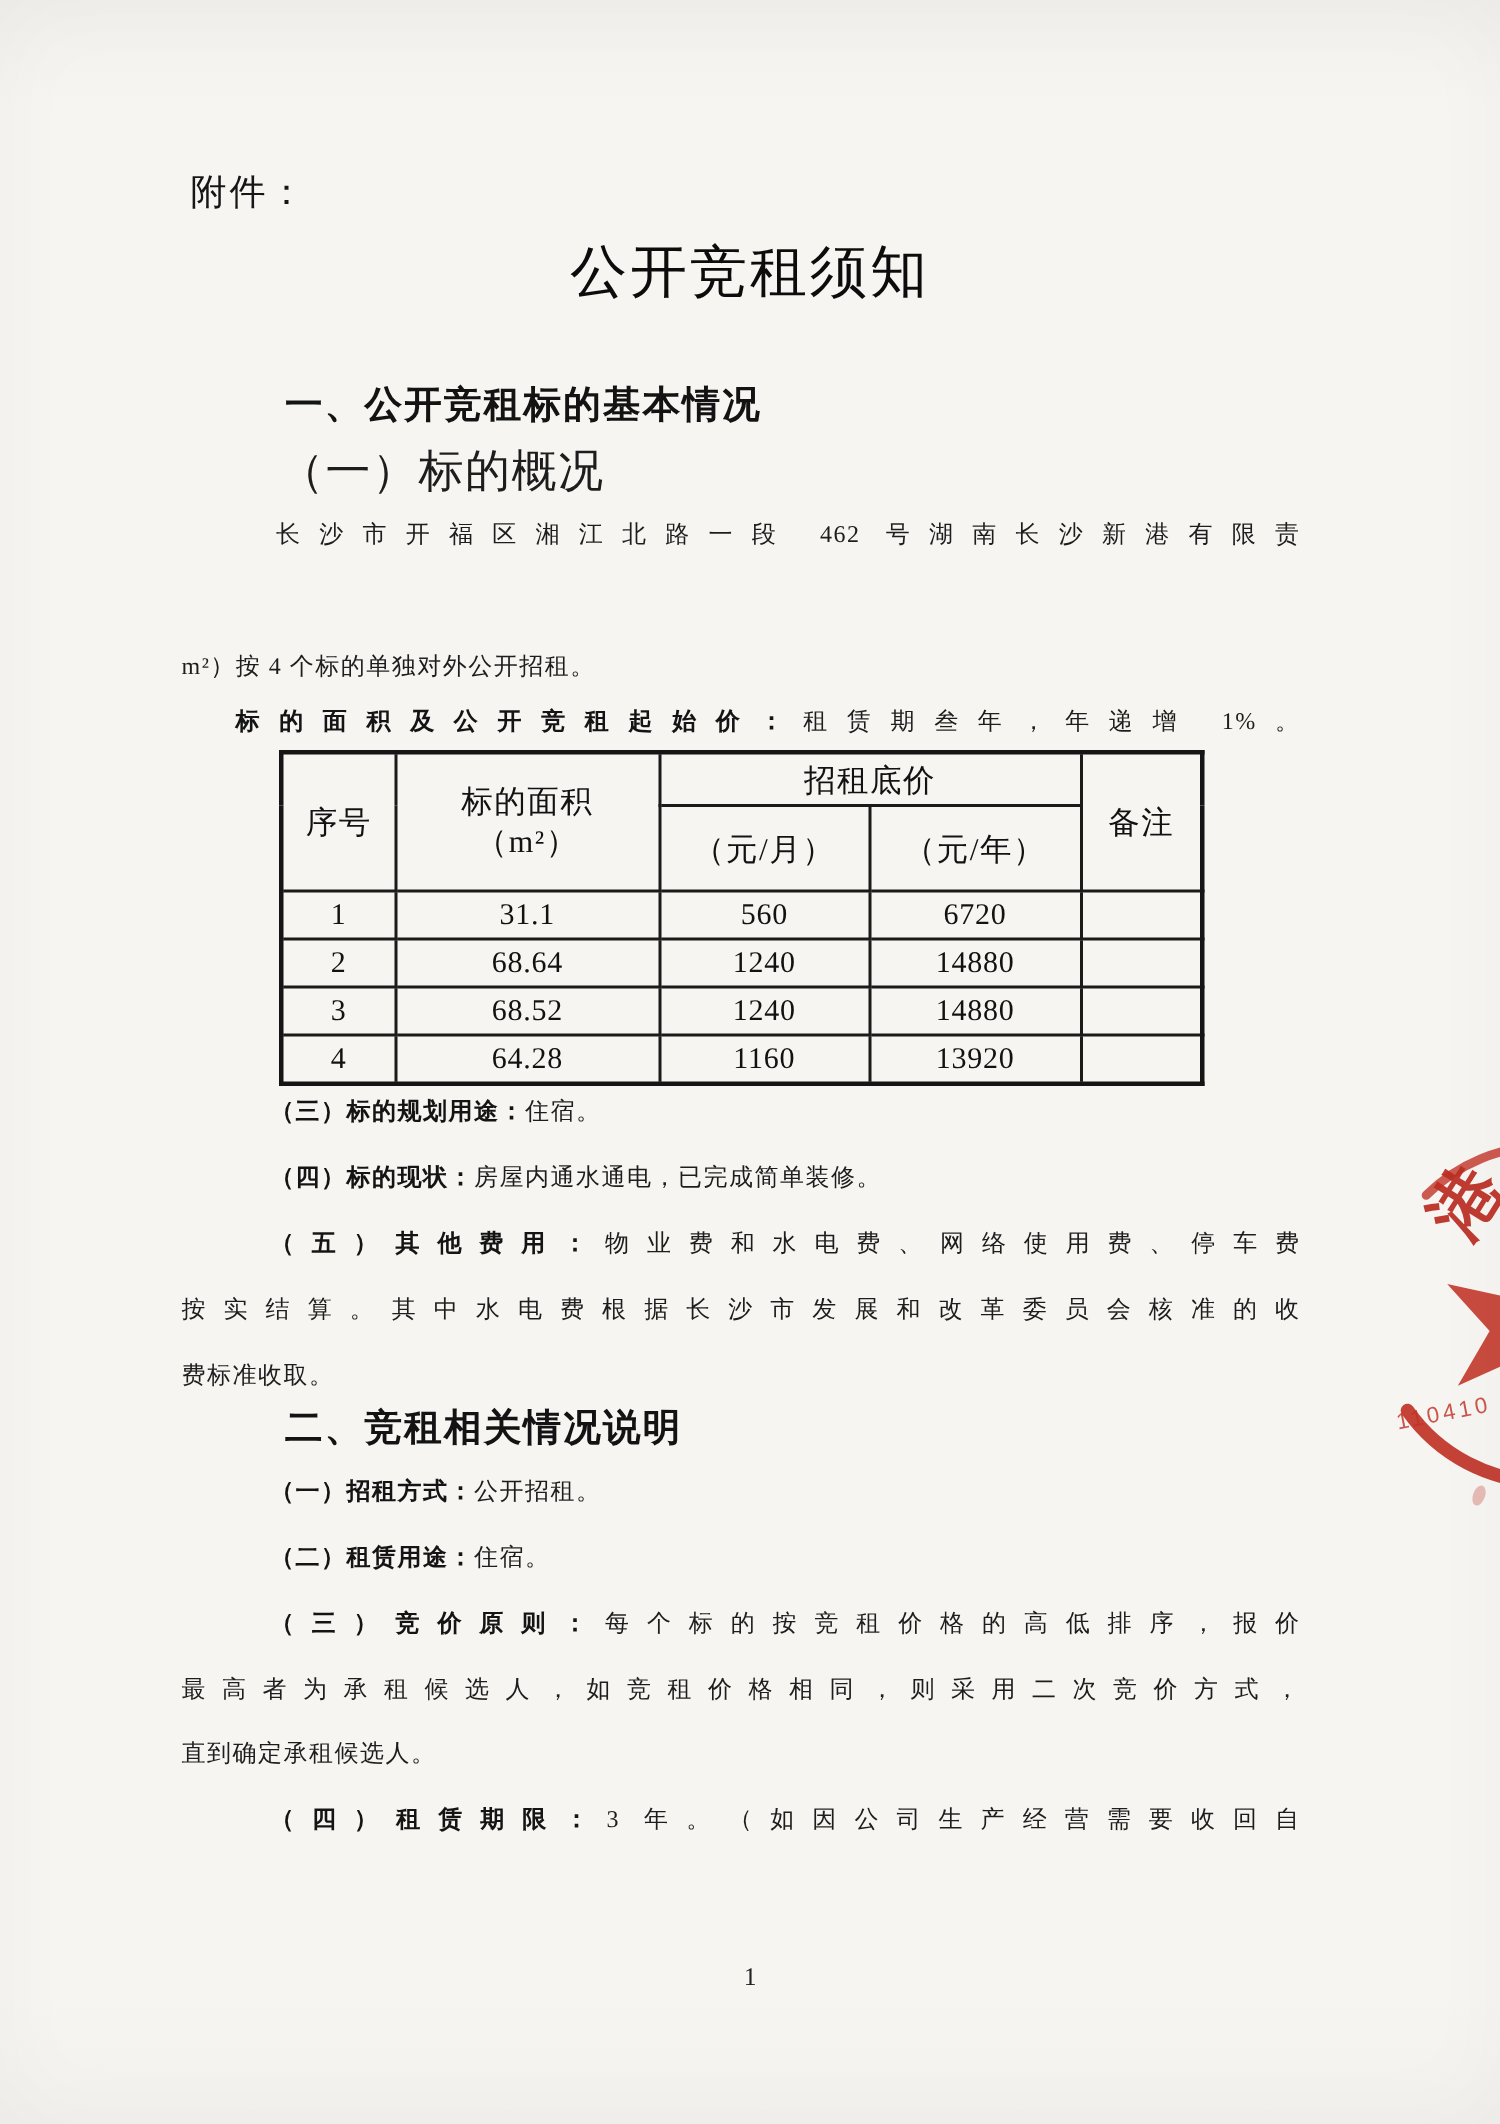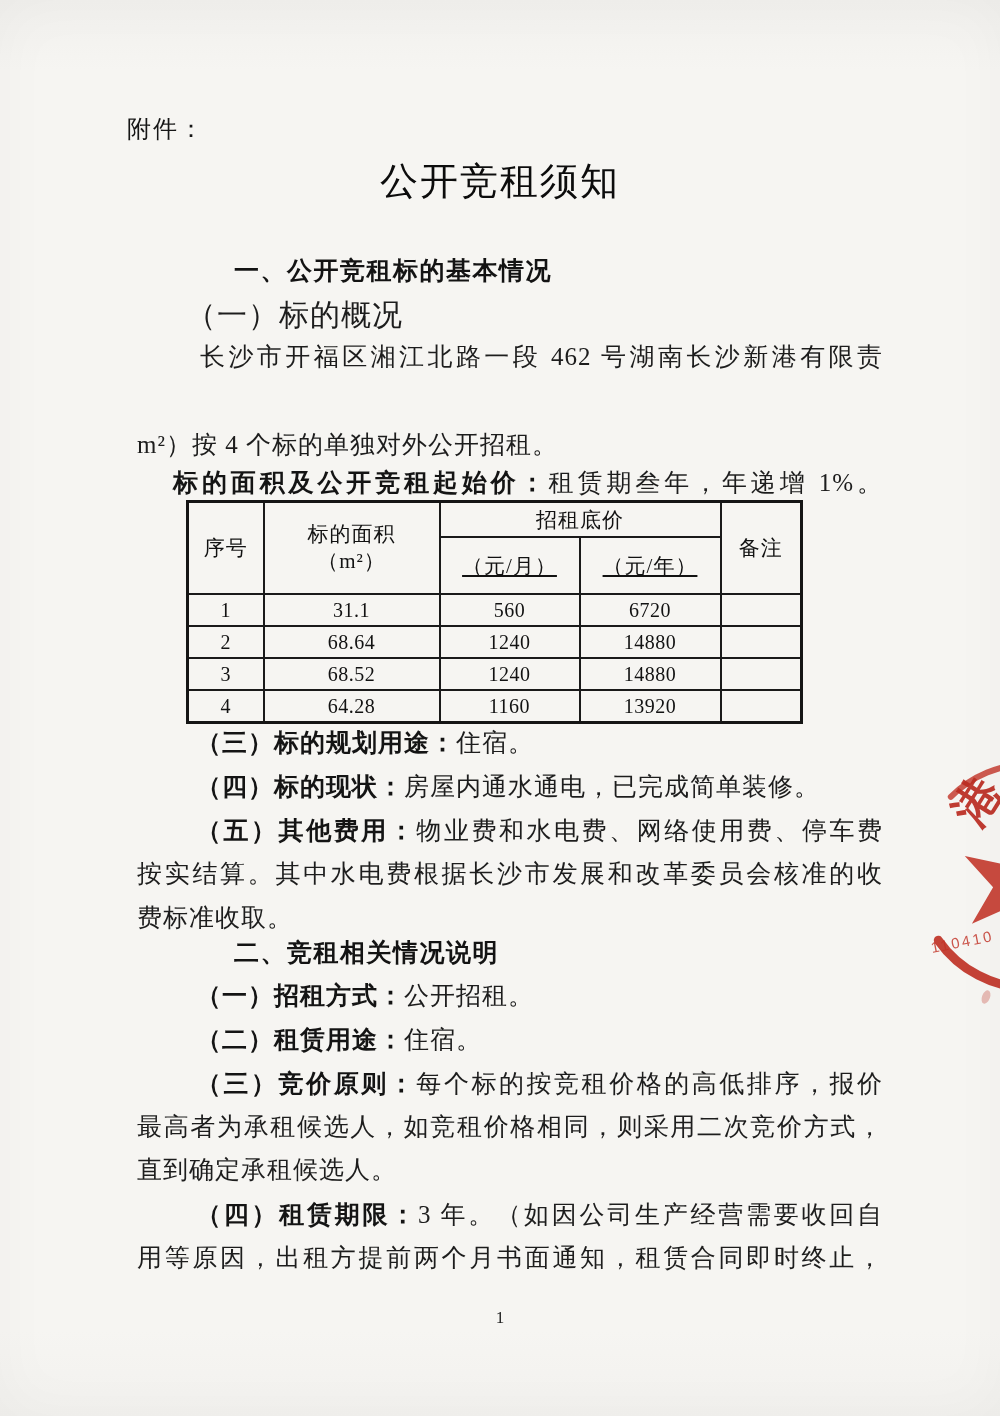--- a/index.html
+++ b/index.html
@@ -9,32 +9,32 @@
     overflow:hidden;color:#1d1d1d;
     box-shadow:inset 0 0 60px rgba(0,0,0,0.03);
   }
   .abs{position:absolute;}
   .serif{font-family:"Liberation Serif","DejaVu Serif",serif;}
   .attach{position:absolute;left:127px;top:107px;height:44px;line-height:44px;
     font-family:"Liberation Sans","DejaVu Sans",sans-serif;font-size:24px;color:#161616;letter-spacing:2px;}
   .title{position:absolute;left:0;top:156px;width:100%;text-align:center;
     font-family:"Liberation Serif","DejaVu Serif",serif;font-weight:normal;font-size:38px;color:#0c0c0c;letter-spacing:2px;}
   .hd{font-family:"Liberation Sans","DejaVu Sans",sans-serif;font-weight:bold;font-size:25px;color:#131313;
-    letter-spacing:1.5px;white-space:nowrap;height:44px;line-height:44px;margin-left:44px;}
-  .line{position:absolute;left:137px;width:746px;height:44px;line-height:44px;
-    font-size:25px;font-family:"Liberation Serif","DejaVu Serif",serif;color:#1d1d1d;
+    letter-spacing:1.5px;white-space:nowrap;height:44px;line-height:44px;}
+  .line{position:absolute;left:121px;width:746px;height:44px;line-height:44px;
+    font-size:16px;font-family:"Liberation Serif","DejaVu Serif",serif;color:#1d1d1d;
     letter-spacing:1px;white-space:nowrap;}
   .just{white-space:normal;text-align:justify;text-align-last:justify;}
   .lbl{font-family:"Liberation Sans","DejaVu Sans",sans-serif;font-weight:bold;color:#141414;}
   .tbl{position:absolute;left:186px;top:500px;width:614px;border-collapse:collapse;table-layout:fixed;
     font-family:"Liberation Serif","DejaVu Serif",serif;color:#121212;}
   .tbl td{border:2px solid #1a1a1a;text-align:center;vertical-align:middle;padding:0;font-size:21px;letter-spacing:1px;}
   .tbl{border:3px solid #151515;}
   .r1 td{height:33px;}
-  .r2 td{height:55px;text-decoration:underline;}
+  .r2 td{height:55px;}
   .rd td{height:30px;font-size:20px;letter-spacing:0.5px;}
   .area-cell div{line-height:27px;}
   .pageno{position:absolute;left:0;top:1300px;width:100%;height:36px;line-height:36px;text-align:center;
     font-family:"Liberation Serif","DejaVu Serif",serif;font-size:17px;color:#222;}
   .stamp{position:absolute;left:880px;top:740px;width:120px;height:300px;
     mix-blend-mode:multiply;opacity:0.95;}
 </style>
 </head>
 <body>
 
@@ -116,21 +116,20 @@
 
   <div class="line" style="top:973px;text-indent:59px"><span class="lbl">（一）招租方式：</span><span>公开招租。</span></div>
 
   <div class="line just" style="top:1061px;text-indent:59px"><span class="lbl">（三）竞价原则：</span><span>每个标的按竞租价格的高低排序，报价</span></div>
 
   <div class="line" style="top:1017px;text-indent:59px"><span class="lbl">（二）租赁用途：</span><span>住宿。</span></div>
   <div class="line just" style="top:1105px">最高者为承租候选人，如竞租价格相同，则采用二次竞价方式，</div>
   <div class="line" style="top:1148px">直到确定承租候选人。</div>
 
   <div class="line just" style="top:1192px;text-indent:59px"><span class="lbl">（四）租赁期限：</span><span>3 年。（如因公司生产经营需要收回自</span></div>
-  <div class="line just" style="top:1236px">用等原因，出租方提前两个月书面通知，租赁合同即时终止，</div>
 
   <div class="pageno">1</div>
 
   <svg class="stamp" viewBox="0 0 120 300" xmlns="http://www.w3.org/2000/svg">
     <path d="M 70.8 56.8 A 112 112 0 0 1 150 24" fill="none" stroke="#c6281b" stroke-width="6" stroke-linecap="round" opacity="0.8"></path>
     <path d="M 58.3 200.3 A 112 112 0 0 0 150 248" fill="none" stroke="#c22417" stroke-width="9" stroke-linecap="round" opacity="0.9"></path>
     <polygon points="147.1,88.3 126.1,124.9 84.8,116.0 113.1,147.3 91.9,183.8 130.4,166.5 158.6,198.0 154.1,156.0 192.7,138.9 151.3,130.3" fill="#c6281b" opacity="0.88"></polygon>
     <text x="97" y="61" transform="rotate(-58 97 61)" font-family="Liberation Serif, DejaVu Serif, serif" font-size="46" font-weight="bold" fill="#bf2318" opacity="0.93" text-anchor="middle" dominant-baseline="central">港</text>
     <text x="52" y="213" transform="rotate(-11 52 213)" font-family="Liberation Sans, DejaVu Sans, sans-serif" font-size="15" letter-spacing="2.5" fill="#c6281b" opacity="0.82">110410</text>
     <ellipse cx="106" cy="257" rx="4" ry="7" transform="rotate(20 106 257)" fill="#c6281b" opacity="0.3"></ellipse>

